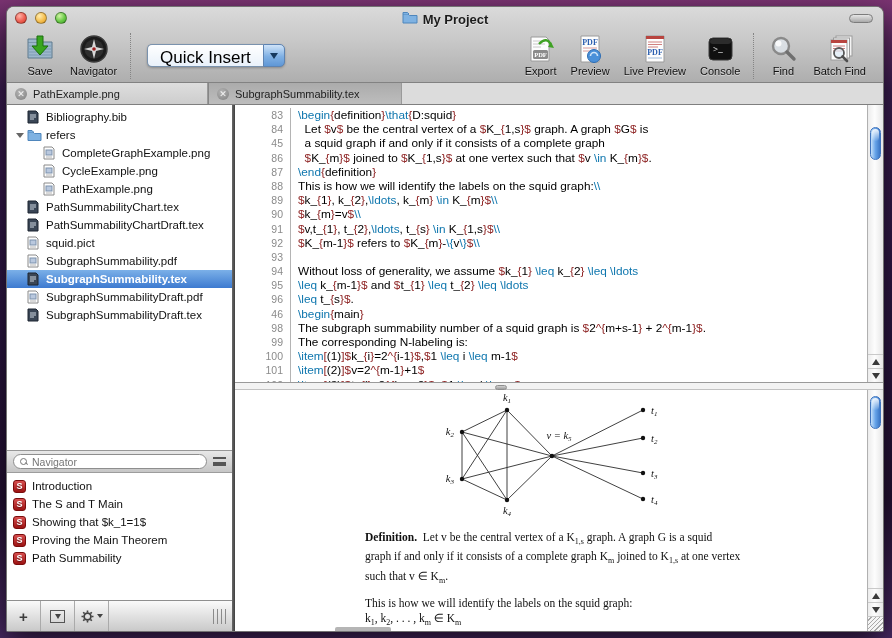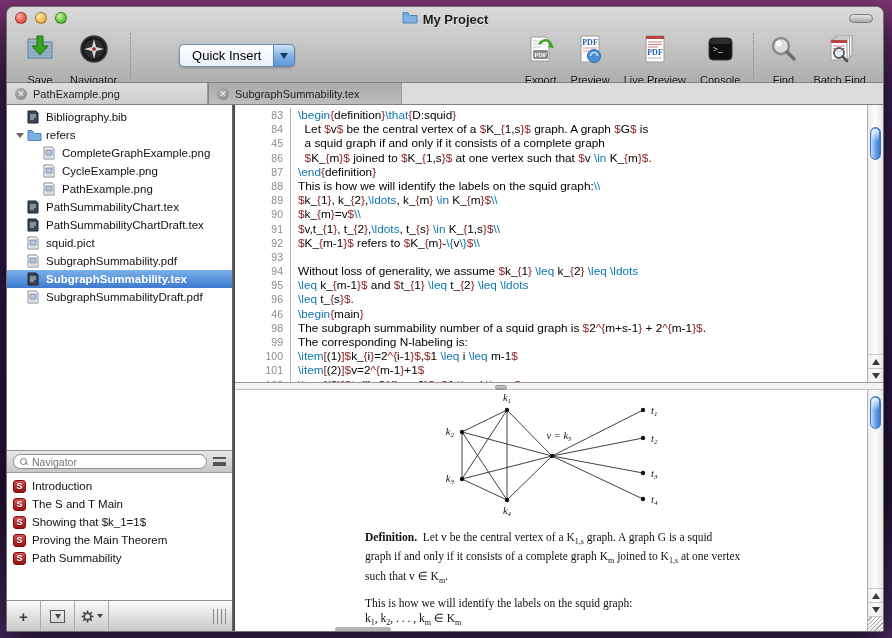--- a/index.html
+++ b/index.html
@@ -20,26 +20,26 @@
   .light.yellow { background:radial-gradient(circle at 35% 30%,#ffedb0,#f5bf4f 55%,#dd9a23); }
   .light.green  { background:radial-gradient(circle at 35% 30%,#d2f3a6,#69ca47 55%,#3ea028); }
   .titlewrap { position:absolute; left:0; right:0; top:3px; display:flex; justify-content:center; align-items:center; gap:5px; }
   .title { font-size:13px; font-weight:bold; color:#1c1c1c; text-shadow:0 1px 0 rgba(255,255,255,.55); }
   .pill { position:absolute; right:10px; top:7px; width:24px; height:9px; border-radius:5px;
     border:1px solid #7c7c7c; background:linear-gradient(180deg,#e6e6e6,#a9a9a9); }
 
   .toolbar { height:53px; display:flex; align-items:flex-start; padding:2px 10px 0 10px; }
   .tbi { display:flex; flex-direction:column; align-items:center; padding:2px 7px 0 7px; }
   .tbi .ic { height:31px; display:flex; align-items:center; justify-content:center; }
-  .tbi .lbl { font-size:11px; color:#111; text-shadow:0 1px 0 rgba(255,255,255,.45); margin-top:10px; }
+  .tbi .lbl { font-size:11px; color:#111; text-shadow:0 1px 0 rgba(255,255,255,.45); margin-top:1px; }
   .tb-sep { border-left:1px dotted #848484; height:46px; margin:2px 6px 0 6px; }
   .tb-spacer { flex:1; }
   .qi { display:flex; margin:13px 4px 0 10px; height:23px; filter:drop-shadow(0 1px 1px rgba(0,0,0,.25)); }
   .qi-label { background:linear-gradient(180deg,#ffffff,#e9f1fa); border:1px solid #7a92ad; border-right:none;
-    border-radius:5px 0 0 5px; padding:3px 12px 0 12px; font-size:13px; color:#000;margin-left:32px; }
+    border-radius:5px 0 0 5px; padding:3px 12px 0 12px; font-size:17px; color:#000; }
   .qi-arrow { width:22px; border:1px solid #5d83b2; border-radius:0 5px 5px 0;
     background:linear-gradient(180deg,#cfe3f8,#7fb0e4 55%,#5f97d6); display:flex; align-items:center; justify-content:center; }
   .tri-down { width:0; height:0; border-left:4px solid transparent; border-right:4px solid transparent; border-top:6px solid #173a5e; }
 
   
   .tabbar { height:22px; display:flex; background:#dcdcdc; border-bottom:1px solid #7f7f7f; }
   .tab { display:flex; align-items:center; gap:6px; padding:0 8px; font-size:11px; color:#222;
     border-right:1px solid #9a9a9a; background:linear-gradient(180deg,#dedede,#cdcdcd); }
   .tab.t1 { width:201px; }
   .tab.t2 { width:194px; background:linear-gradient(180deg,#ababab,#bdbdbd); border-left:1px solid #868686; }
@@ -380,20 +380,30 @@
             <div class="trow">
               <span class="ind1"></span>
               <span class="ticon">
                 <svg width="12" height="14" viewBox="0 0 12 14">
                   <path d="M1 1 h8 l2 2 v10 H1 Z" fill="#fdfdfd" stroke="#8a8a8a"></path>
                   <rect x="3" y="4" width="6" height="5" fill="#b9c8de" stroke="#7d92ad"></rect>
                   <path d="M3 11 h6" stroke="#b5b5b5"></path>
                 </svg>
               </span>
               <span>SubgraphSummabilityDraft.pdf</span>
+            </div>
+            <div class="trow">
+              <span class="ind1"></span>
+              <span class="ticon">
+                <svg width="12" height="14" viewBox="0 0 12 14">
+                  <path d="M1 1 h8 l2 2 v10 H1 Z" fill="#3a4656" stroke="#1c2430"></path>
+                  <path d="M3 5 h6 M3 7 h6 M3 9 h4" stroke="#cfd8e2" stroke-width="1"></path>
+                </svg>
+              </span>
+              <span>SubgraphSummabilityDraft.tex</span>
             </div>
           </div>
         <div class="nav-header">
           <div class="searchbox">
             <div class="mag"></div>
             <input type="text" placeholder="Navigator" style="">
           </div>
           <div class="burger"></div>
         </div>
         <div class="nav-list" id="navlist">

